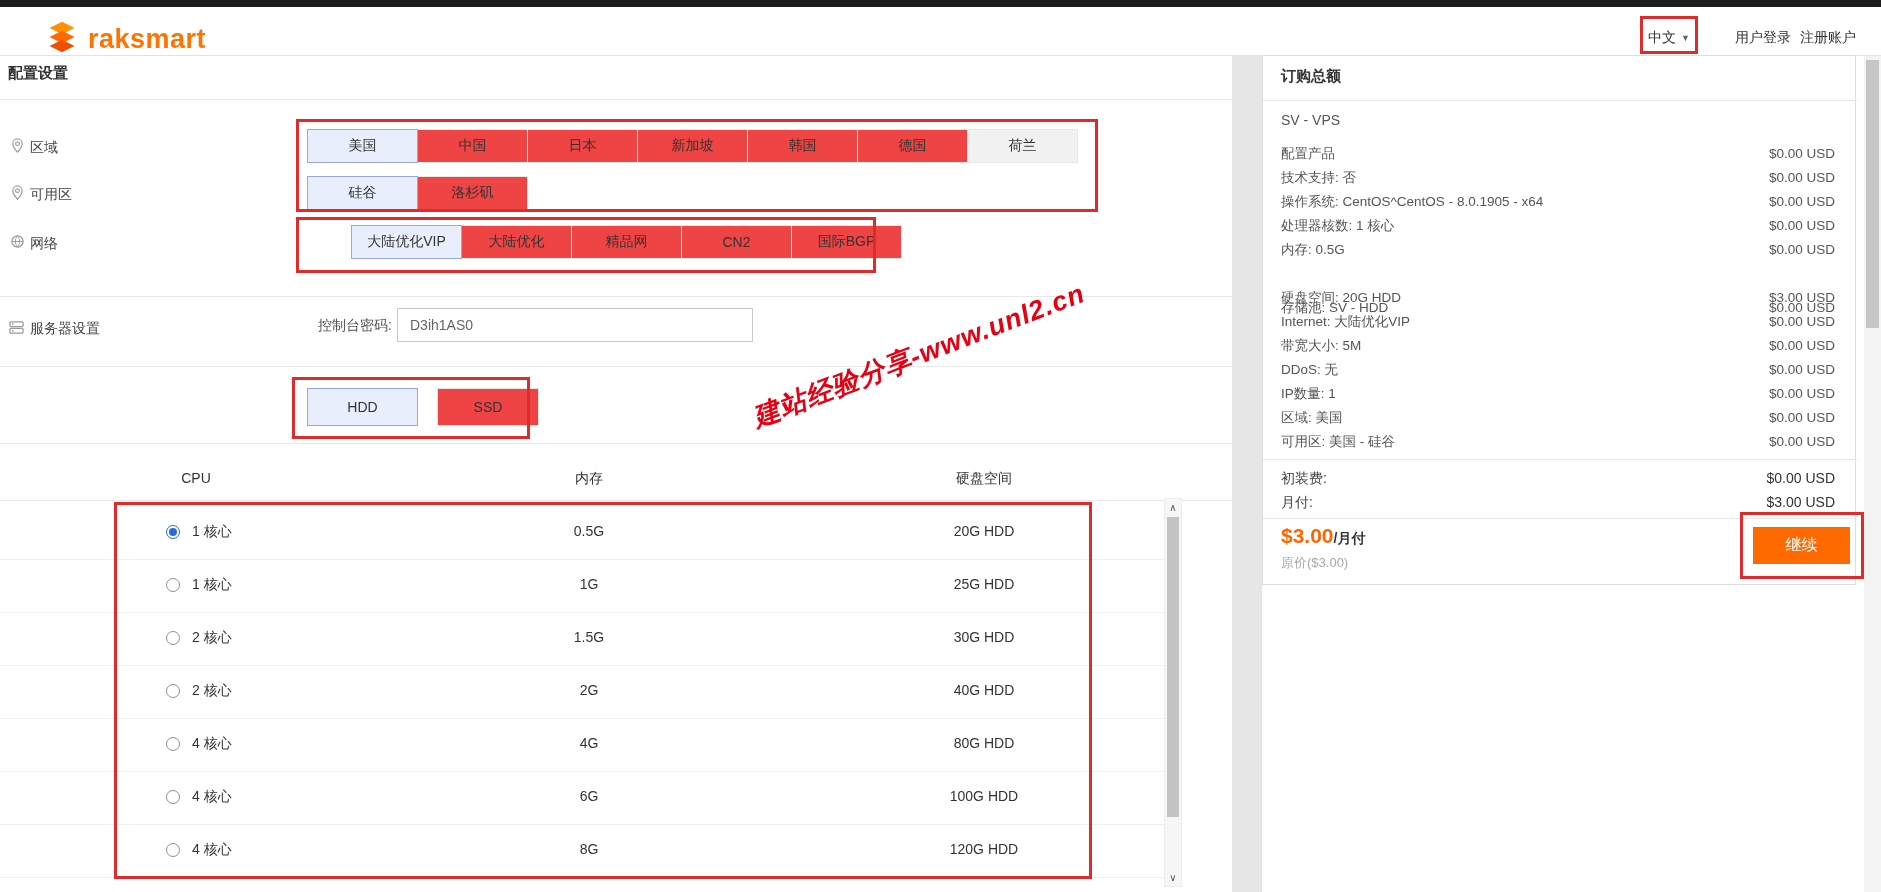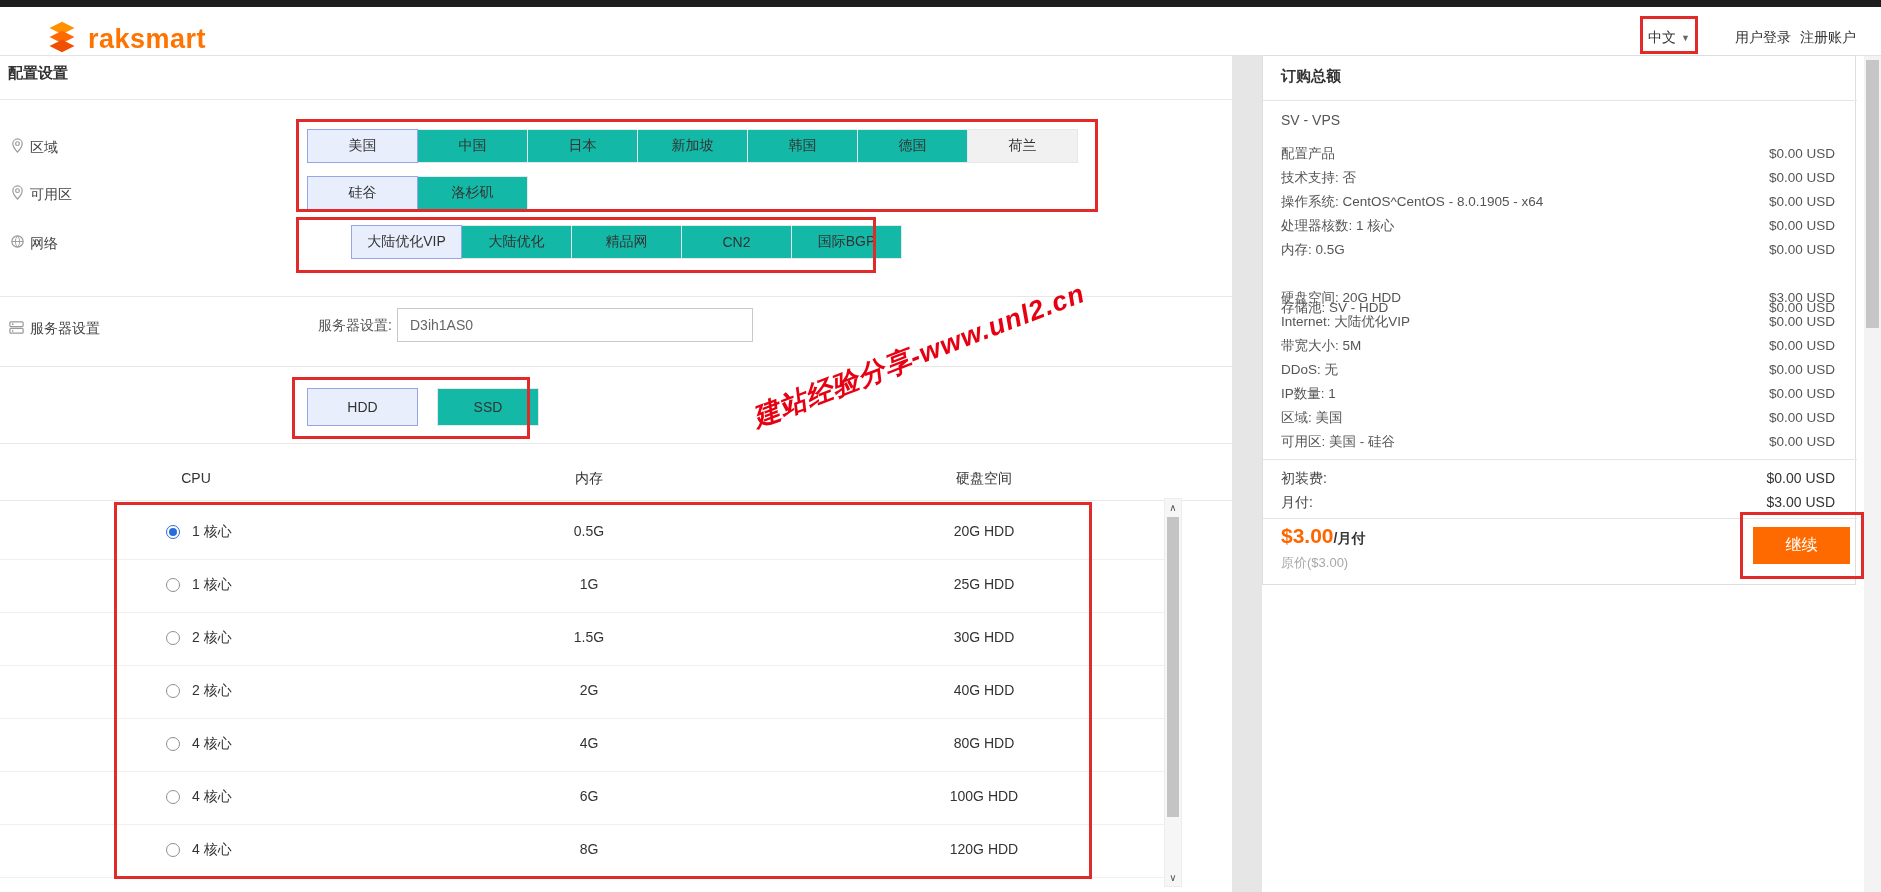--- a/index.html
+++ b/index.html
@@ -19,21 +19,21 @@
 
   
   .page-title { position:absolute; left:8px; top:64px; font-size:15px; font-weight:bold; color:#333; }
   .hline { position:absolute; height:1px; background:#e8e8e8; }
   .sec-label { position:absolute; font-size:14px; color:#444; }
   .sec-icon { position:absolute; width:16px; height:16px; color:#9a9a9a; }
 
   
   .opt-group { position:absolute; display:flex; }
   .opt { width:111px; height:34px; display:flex; align-items:center; justify-content:center;
-         background:#14b8a6; border:1px solid #e7e7e7; font-size:14px; color:#333;
+         background:#ef4444; border:1px solid #e7e7e7; font-size:14px; color:#333;
          margin-left:-1px; cursor:pointer; position:relative; }
   .opt:first-child { margin-left:0; }
   .opt.sel { background:#e9eefc; border-color:#96a5e8; z-index:2; }
   .opt.muted { background:#f1f1f1; }
   .opt.tall { height:38px; }
 
   
   .pw-label { position:absolute; left:240px; top:317px; width:152px; text-align:right; font-size:14px; color:#555; }
   .pw-input { position:absolute; left:397px; top:308px; width:356px; height:34px; border:1px solid #c9c9c9;
               padding-left:12px; font-size:14px; color:#666; font-family:inherit; background:#fff; }
@@ -157,21 +157,21 @@
 
   <span class="sec-icon" style="left:8px; top:319px;">
     <svg width="17" height="17" viewBox="0 0 18 18">
         <rect x="2" y="3" width="14" height="5" rx="1" fill="none" stroke="#9a9a9a" stroke-width="1.3"></rect>
         <rect x="2" y="10" width="14" height="5" rx="1" fill="none" stroke="#9a9a9a" stroke-width="1.3"></rect>
         <circle cx="5" cy="5.5" r=".9" fill="#9a9a9a"></circle>
         <circle cx="5" cy="12.5" r=".9" fill="#9a9a9a"></circle>
       </svg>
   </span>
   <div class="sec-label" style="left:30px; top:320px;">服务器设置</div>
-  <div class="pw-label">服务器设置:</div>
+  <div class="pw-label">控制台密码:</div>
   <input class="pw-input" value="D3ih1AS0" style="">
 
   <div class="hline" style="left:0; top:366px; width:1232px;"></div>
 
   <div class="opt-group" style="left:307px; top:388px;gap:20px;">
     <button class="opt tall sel">HDD</button>
     <button class="opt tall" style="width:102px;">SSD</button>
   </div>
 
   <div class="hline" style="left:0; top:443px; width:1232px;"></div>

